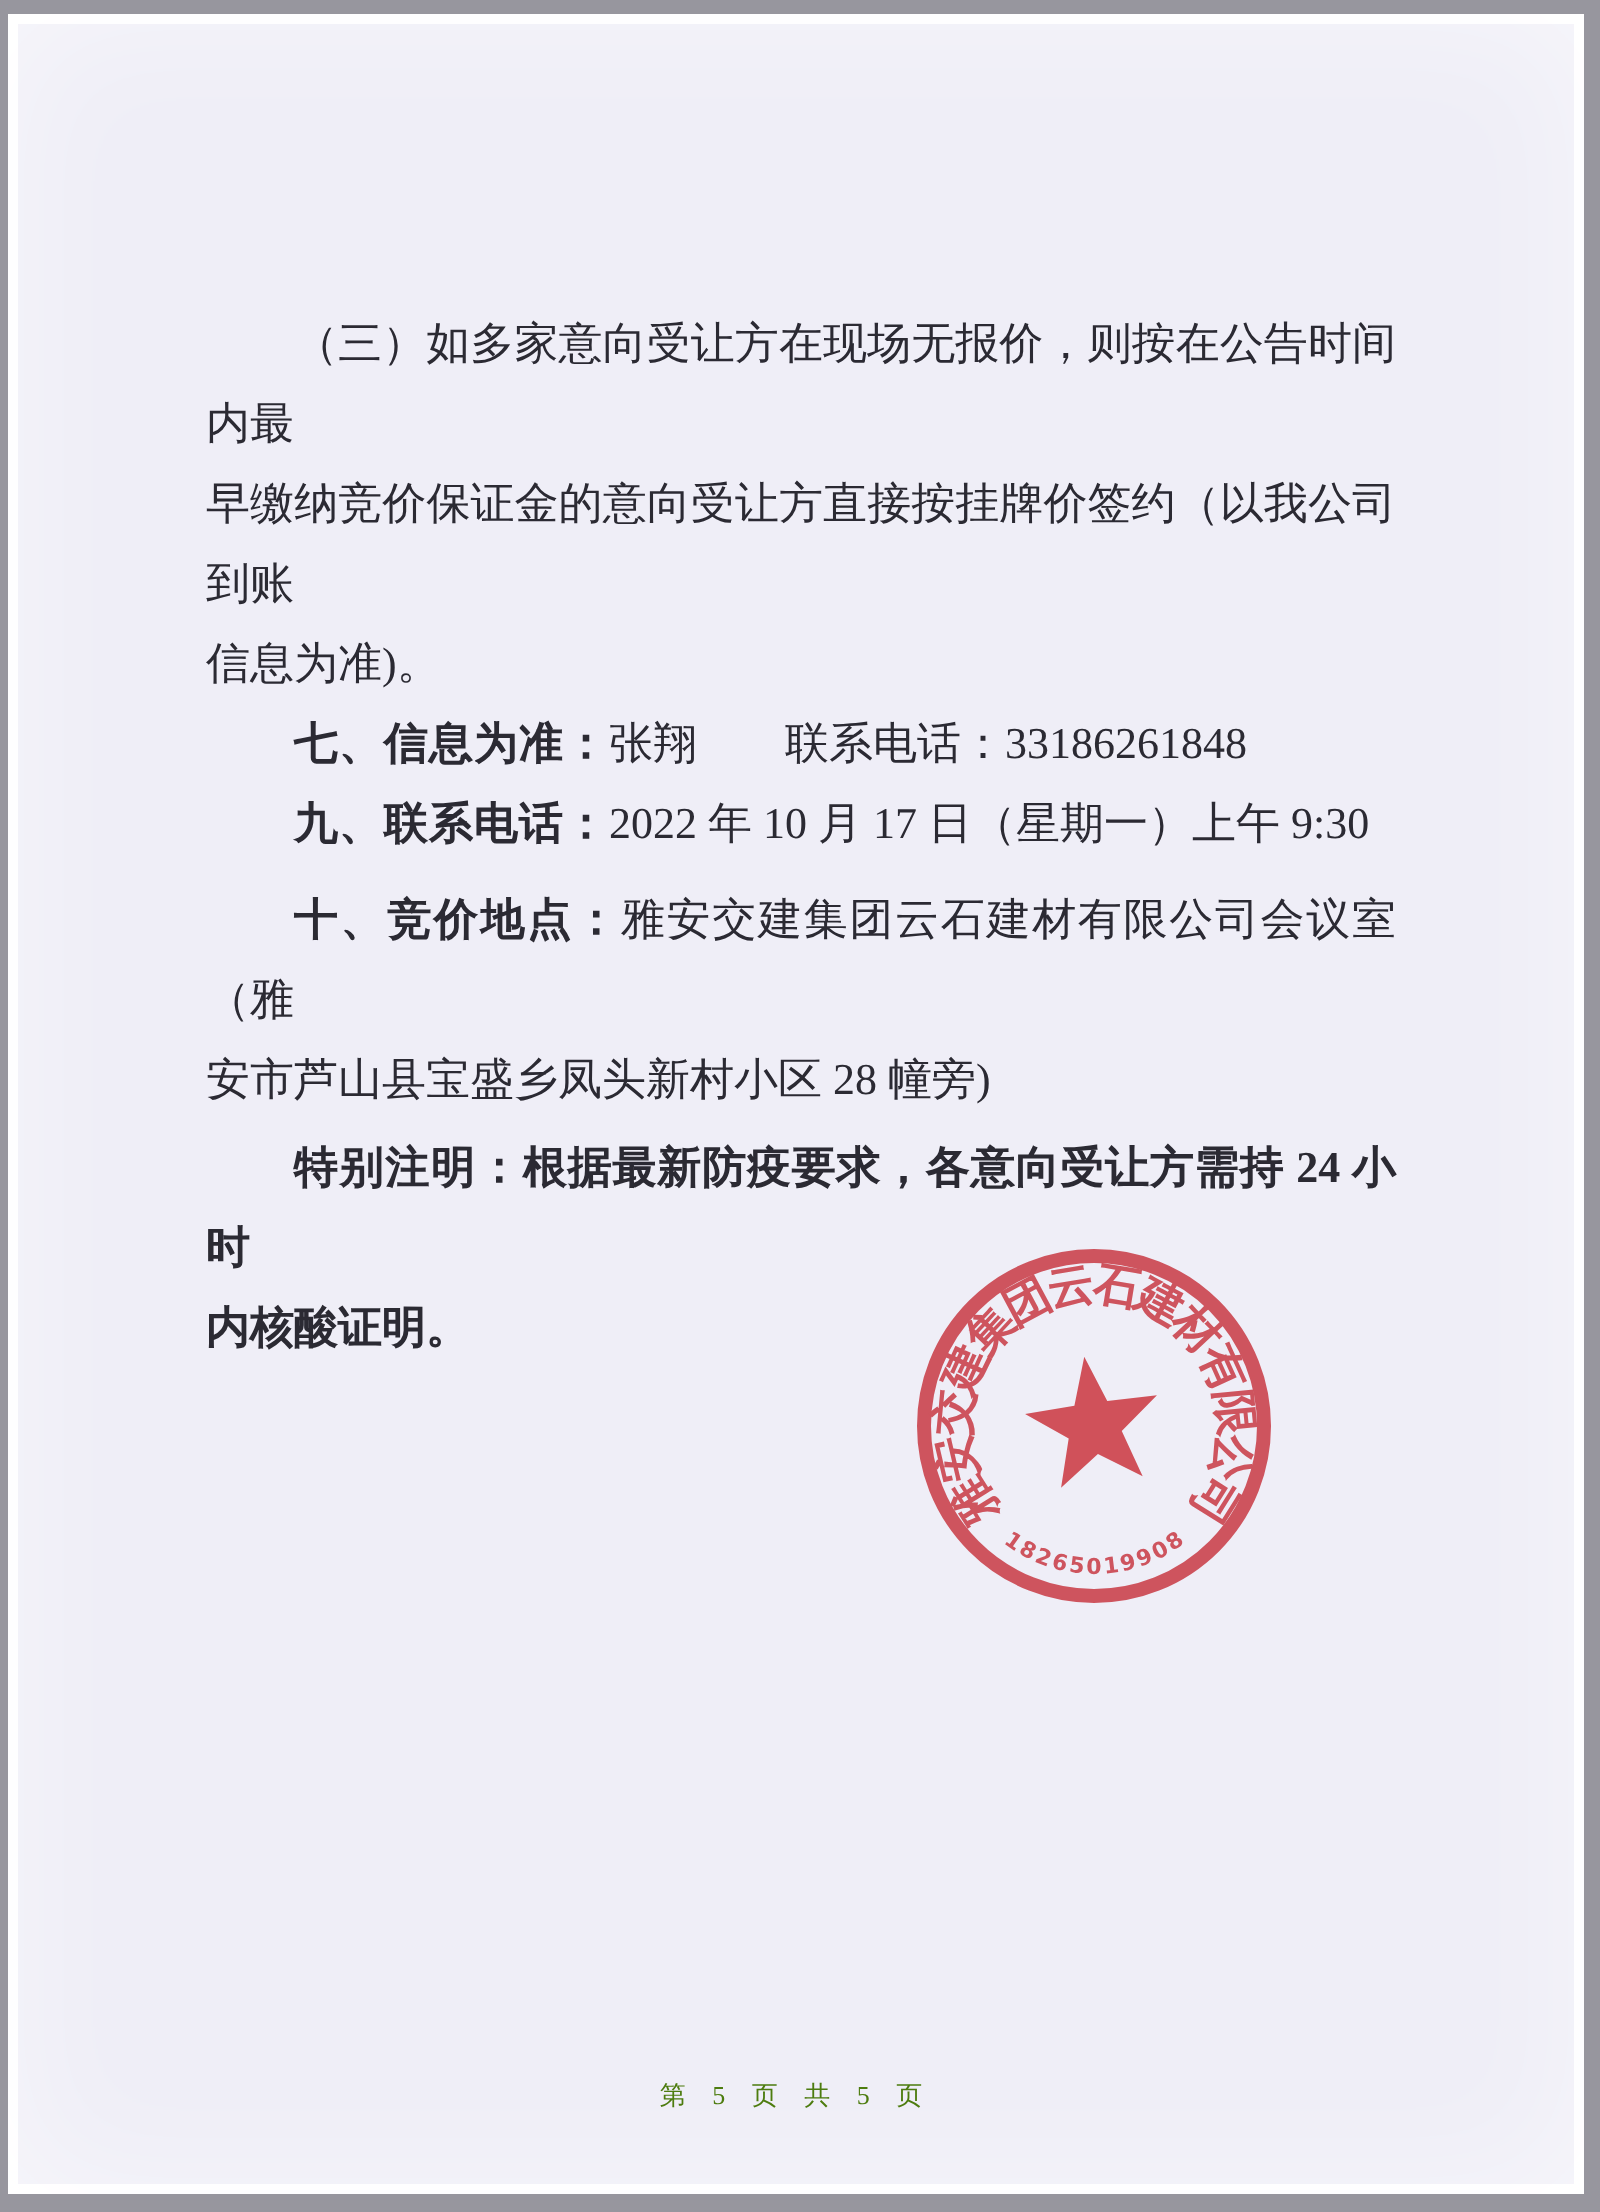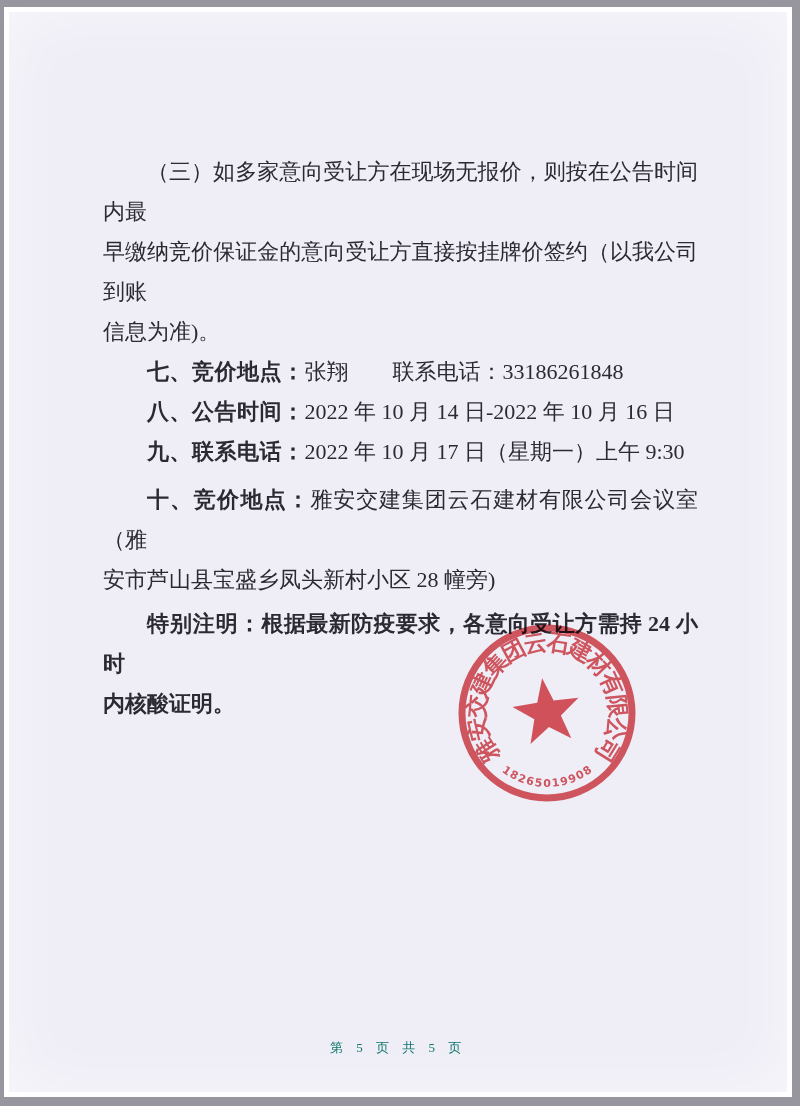--- a/index.html
+++ b/index.html
@@ -34,21 +34,21 @@
   .lbl{font-weight:700;letter-spacing:.5px;}
   .note .lbl, .note span{font-weight:700;}
   .signature{margin-top:115px;}
   .sig-company{margin:0;padding-left:240px;line-height:40px;}
   .sig-date{margin:0;padding-left:327px;line-height:40px;}
   .footer{
     position:absolute;left:0;right:0;top:1032px;
     text-align:center;
     font-size:13px;
     letter-spacing:5px;
-    color:#0f766e;
+    color:#4d7c0f;
   }
   .stamp{
     position:absolute;left:448px;top:611px;
     mix-blend-mode:multiply;
     opacity:.88;
   }
   .ring{fill:none;stroke:#d7434b;stroke-width:7px;}
   .star{fill:#da4046;}
   .stamp-char{font-size:23px;font-weight:700;fill:#d7434b;font-family:"Liberation Serif","DejaVu Serif",serif;}
   .stamp-num{font-size:11px;font-weight:700;fill:#d7434b;font-family:"DejaVu Sans",sans-serif;}
@@ -58,23 +58,22 @@
 
 <div class="page">
   <div class="artifact a1"></div>
   <div class="artifact a2"></div>
 
   <div class="content">
     <p class="para indent">（三）如多家意向受让方在现场无报价，则按在公告时间内最
 早缴纳竞价保证金的意向受让方直接按挂牌价签约（以我公司到账
 信息为准)。</p>
 
-    <p class="para item"><span class="lbl">七、竞价地点：</span><span class="wrap2">张翔　　联系电话：33186261848</span></p>
+    <p class="para item"><span class="lbl">七、信息为准：</span><span class="wrap2">张翔　　联系电话：33186261848</span></p>
 
-    <p class="para item"><span class="lbl">八、公告时间：</span><span class="wrap2">2022 年 10 月 14 日-2022 年 10 月 16 日</span></p>
 
     <p class="para item"><span class="lbl">九、联系电话：</span><span class="wrap2">2022 年 10 月 17 日（星期一）上午 9:30</span></p>
 
     <p class="para item-10"><span class="lbl">十、竞价地点：</span><span class="wrap2">雅安交建集团云石建材有限公司会议室（雅
 安市芦山县宝盛乡凤头新村小区 28 幢旁)</span></p>
 
     <p class="para note"><span class="lbl">特别注明：</span><span>根据最新防疫要求，各意向受让方需持 24 小时
 内核酸证明。</span></p>
 
   </div>

